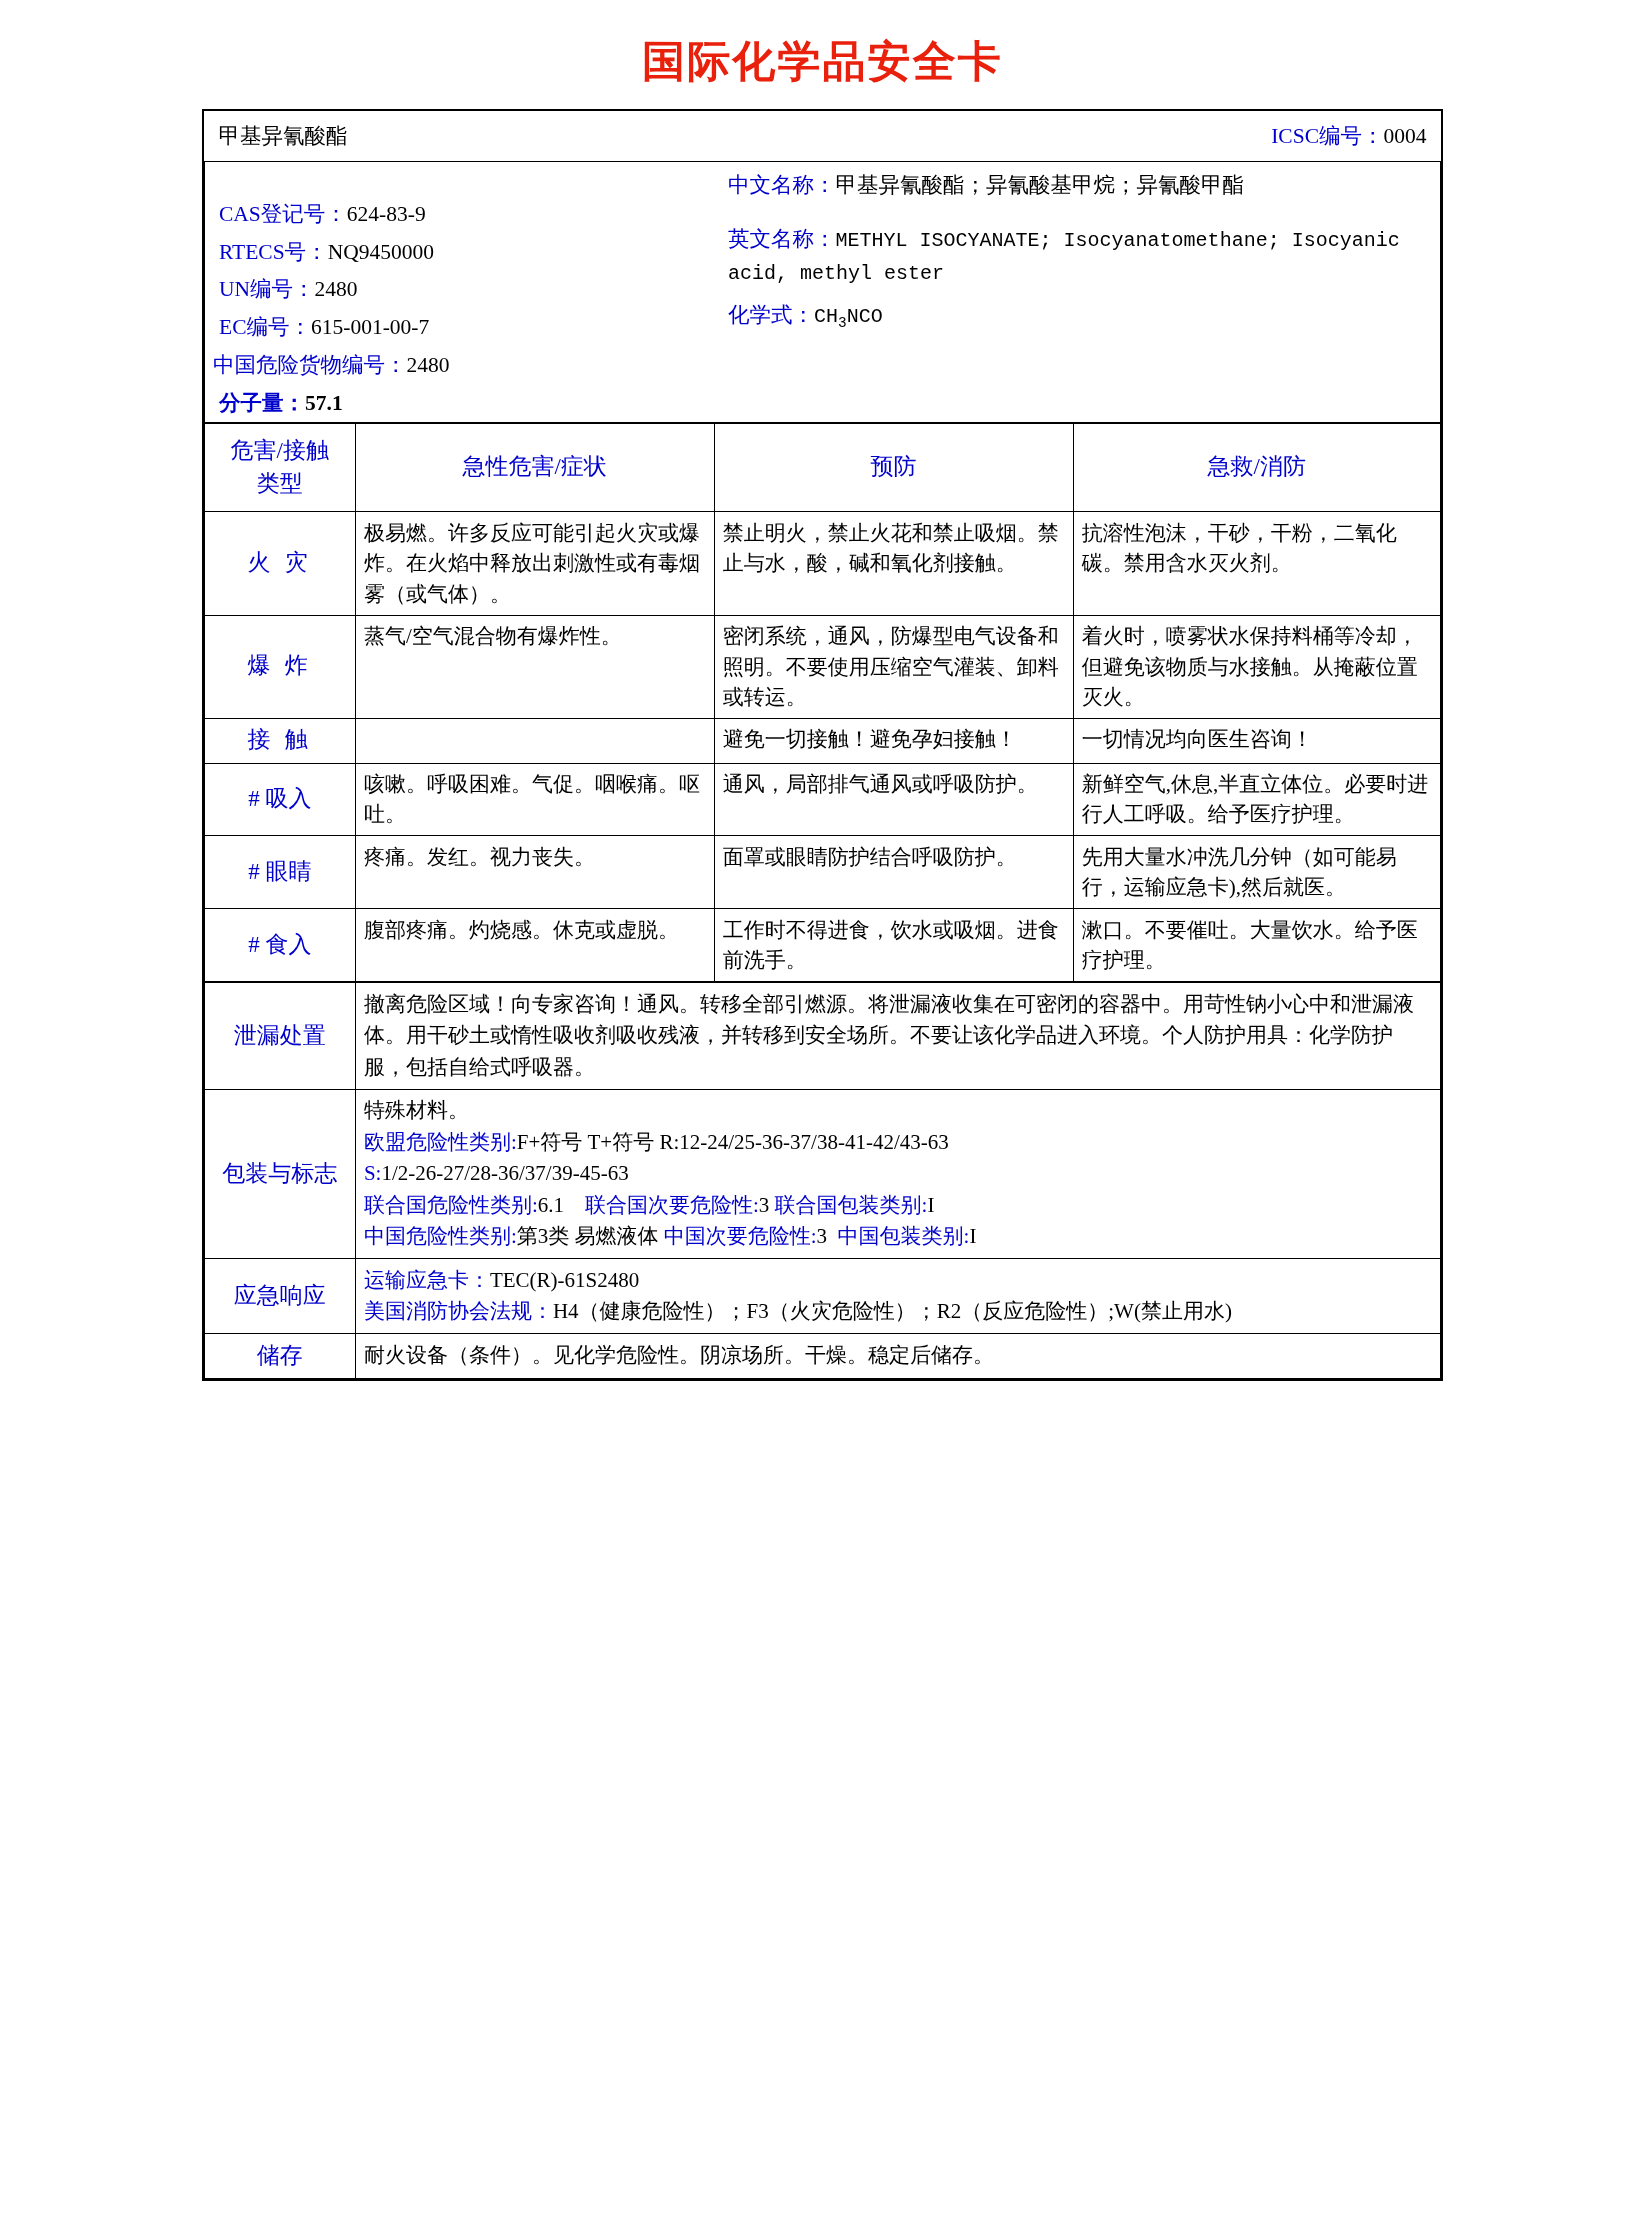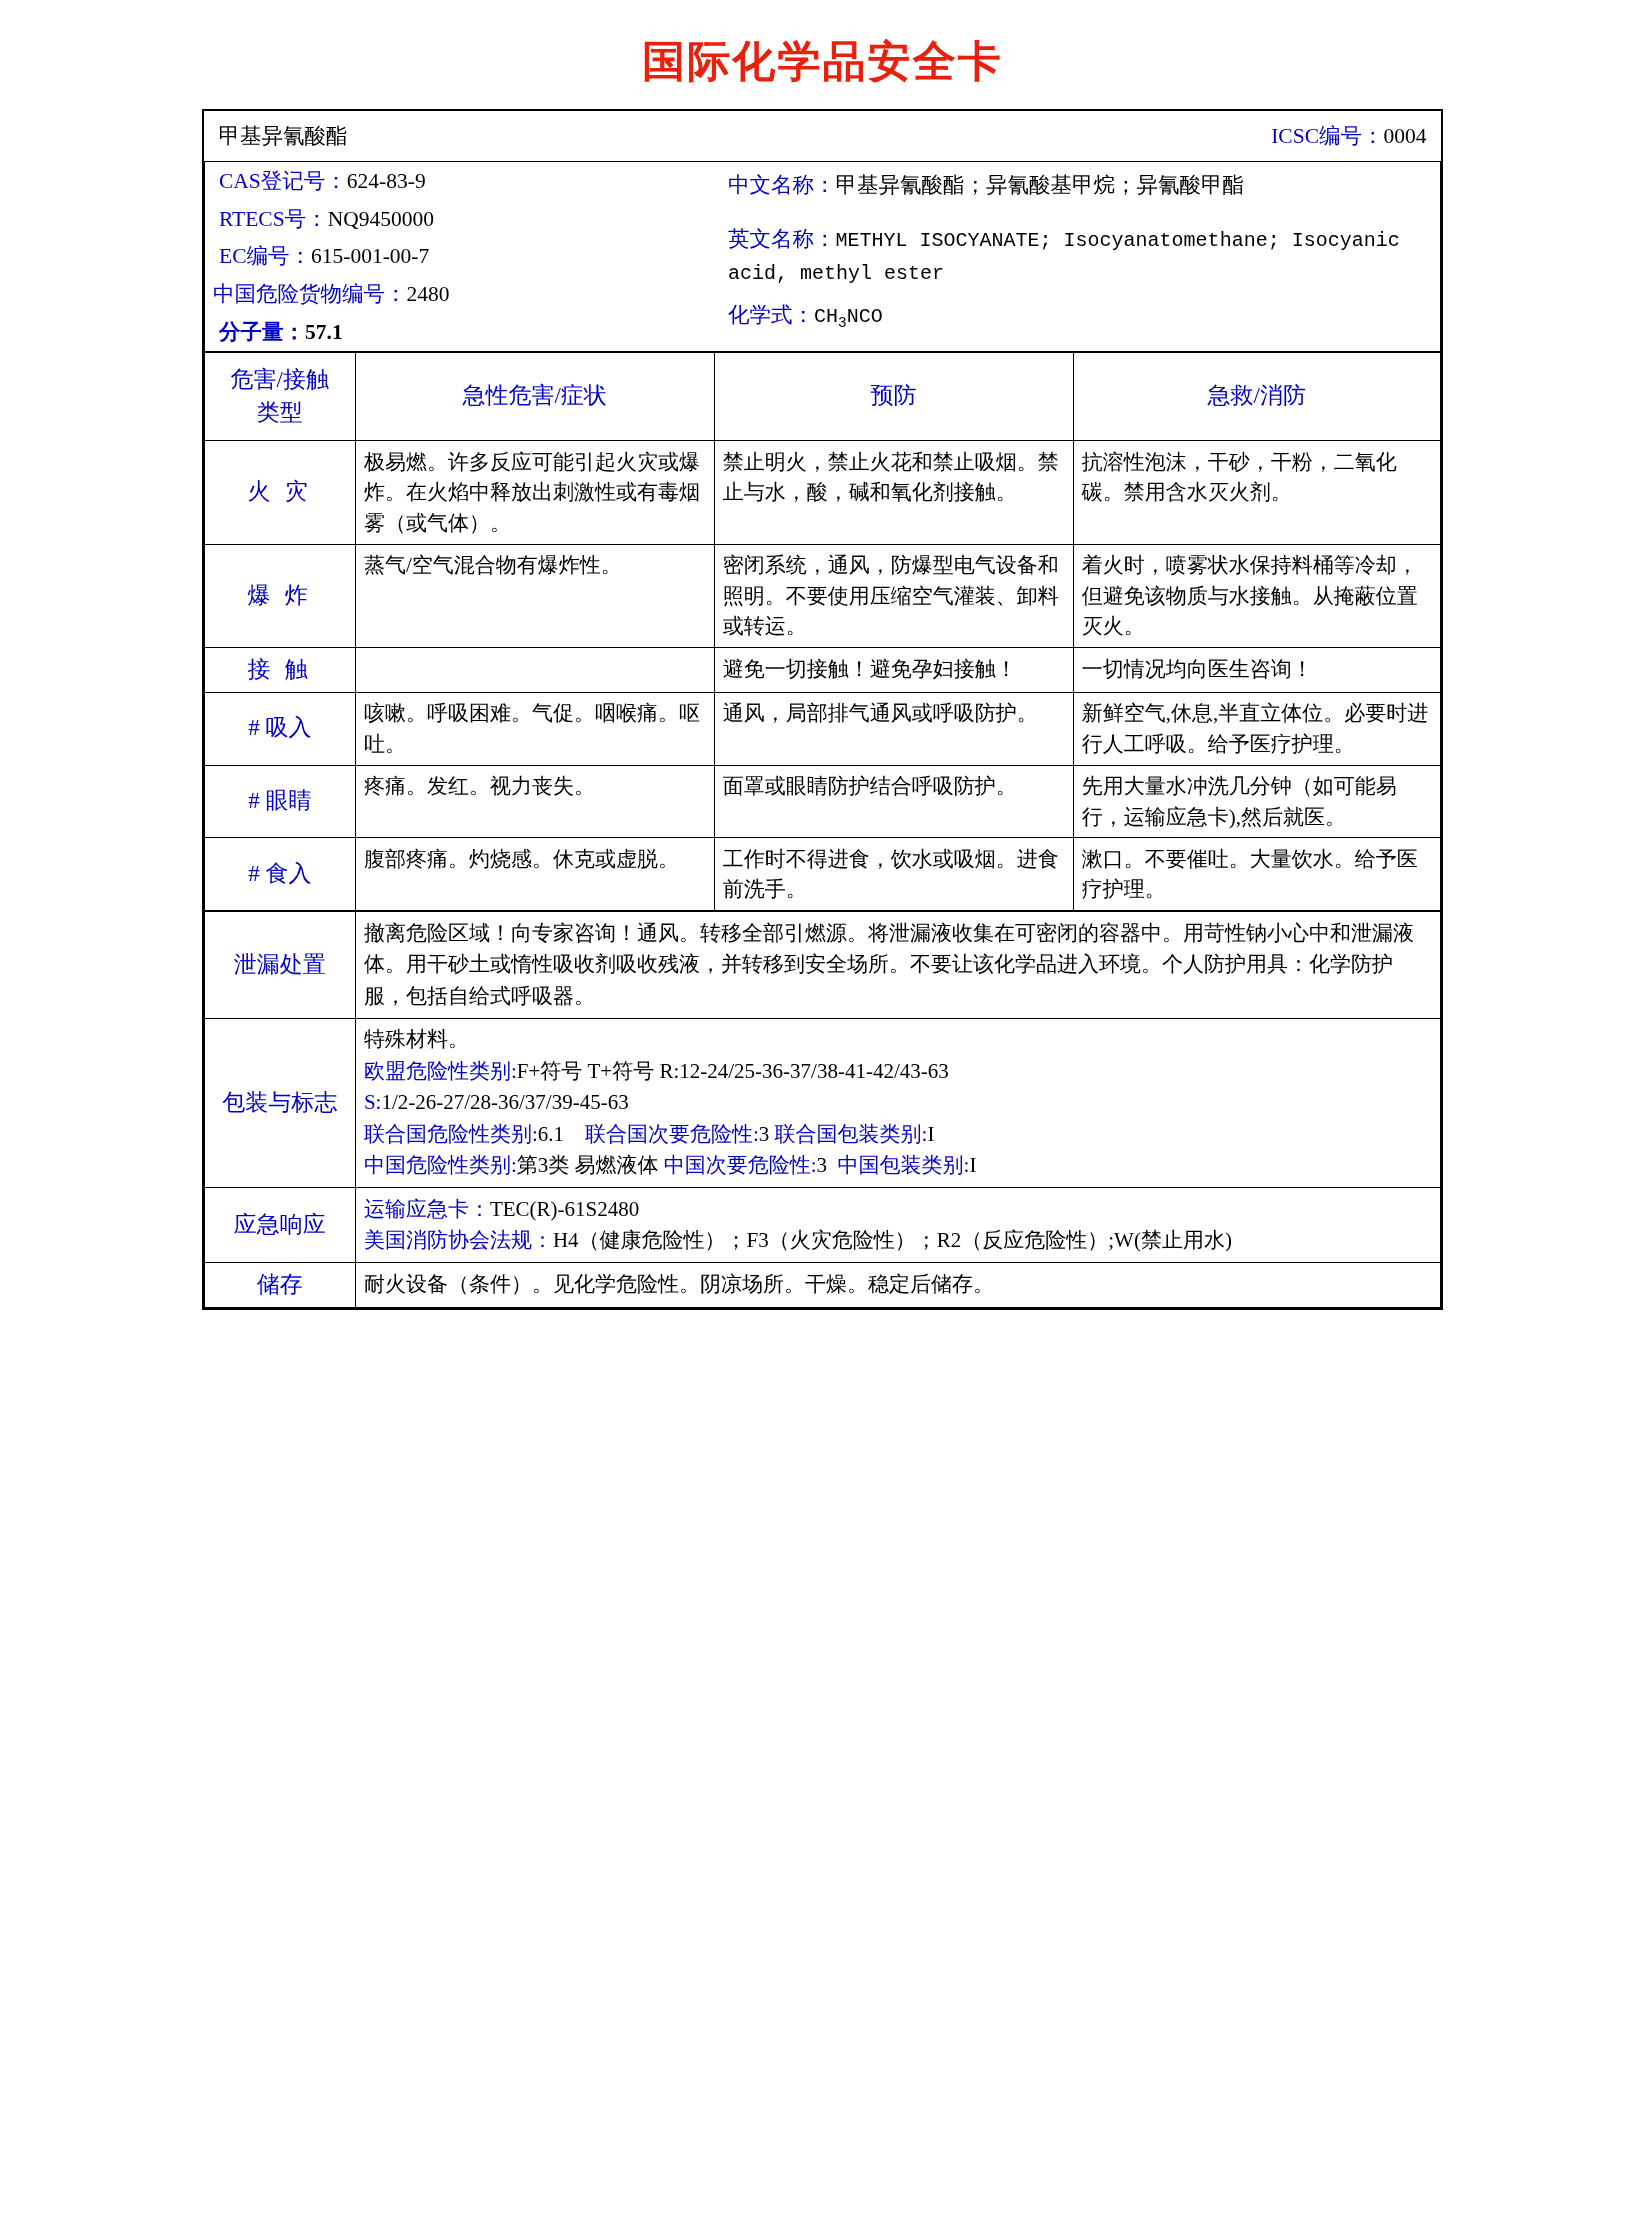--- a/index.html
+++ b/index.html
@@ -128,27 +128,30 @@
       <tbody>
           <tr class="row-head">
         <td class="hdr-name hdrbox" colspan="2">甲基异氰酸酯</td>
         <td class="hdr-icsc hdrbox" colspan="2">
           <span class="blue">ICSC编号：</span><span class="blk">0004</span>
         </td>
       </tr>
 
       <tr>
         <td class="identbox" colspan="2" style="border-right:none;padding:0;">
-          <table style="border:none;">
+          <table style="border:none;margin-top:33px;">
             <tbody>
                   <tr class="ident">
                     <td style="border:none;"><span class="bluelabel">CAS登记号：</span><span>624-83-9</span></td>
                   </tr>
             <tr class="ident">
                     <td style="border:none;"><span class="bluelabel">RTECS号：</span><span>NQ9450000</span></td>
+                  </tr>
+            <tr class="ident">
+                    <td style="border:none;"><span class="bluelabel">UN编号：</span><span>2480</span></td>
                   </tr>
             <tr class="ident">
                     <td style="border:none;"><span class="bluelabel">EC编号：</span><span>615-001-00-7</span></td>
                   </tr>
             <tr class="ident">
                     <td style="border:none;padding-left:8px;"><span class="bluelabel">中国危险货物编号：</span><span>2480</span></td>
                   </tr>
             <tr class="ident">
                     <td style="border:none;font-weight:bold;"><span class="bluelabel">分子量：</span><span>57.1</span></td>
                   </tr>

